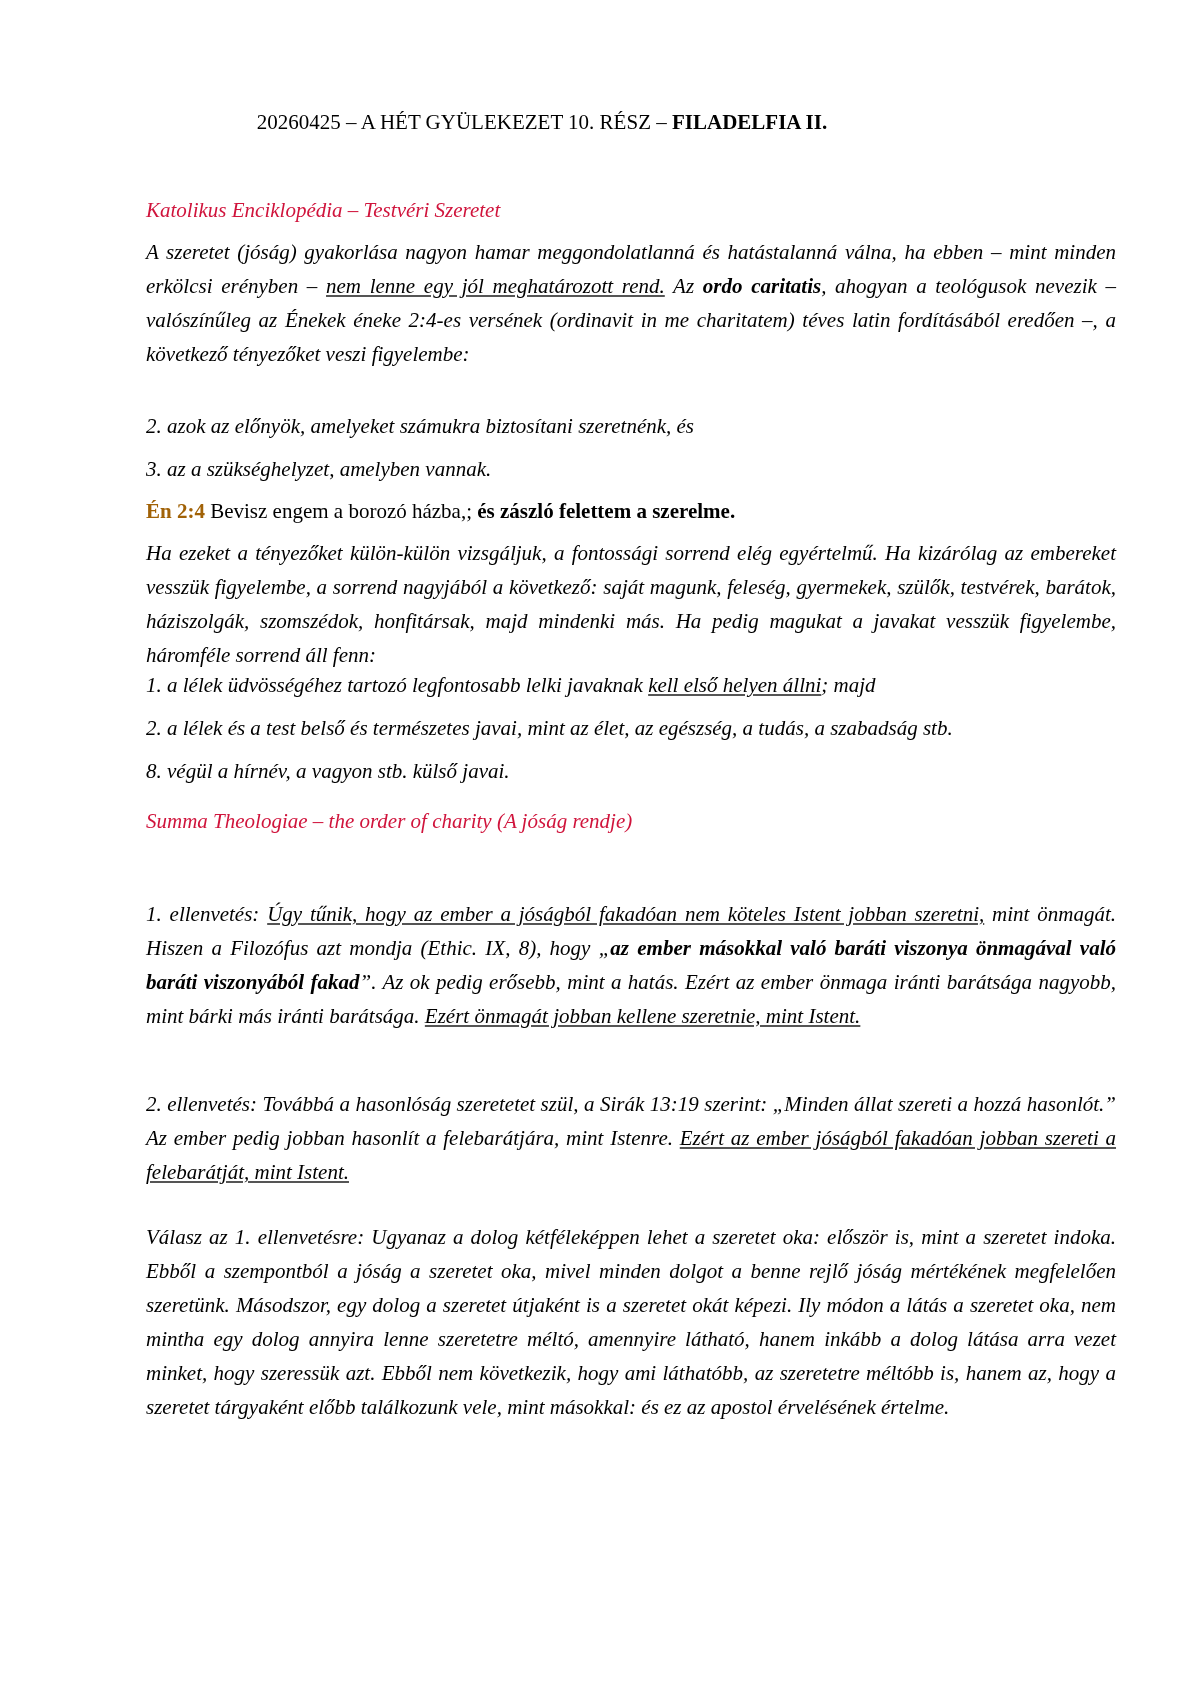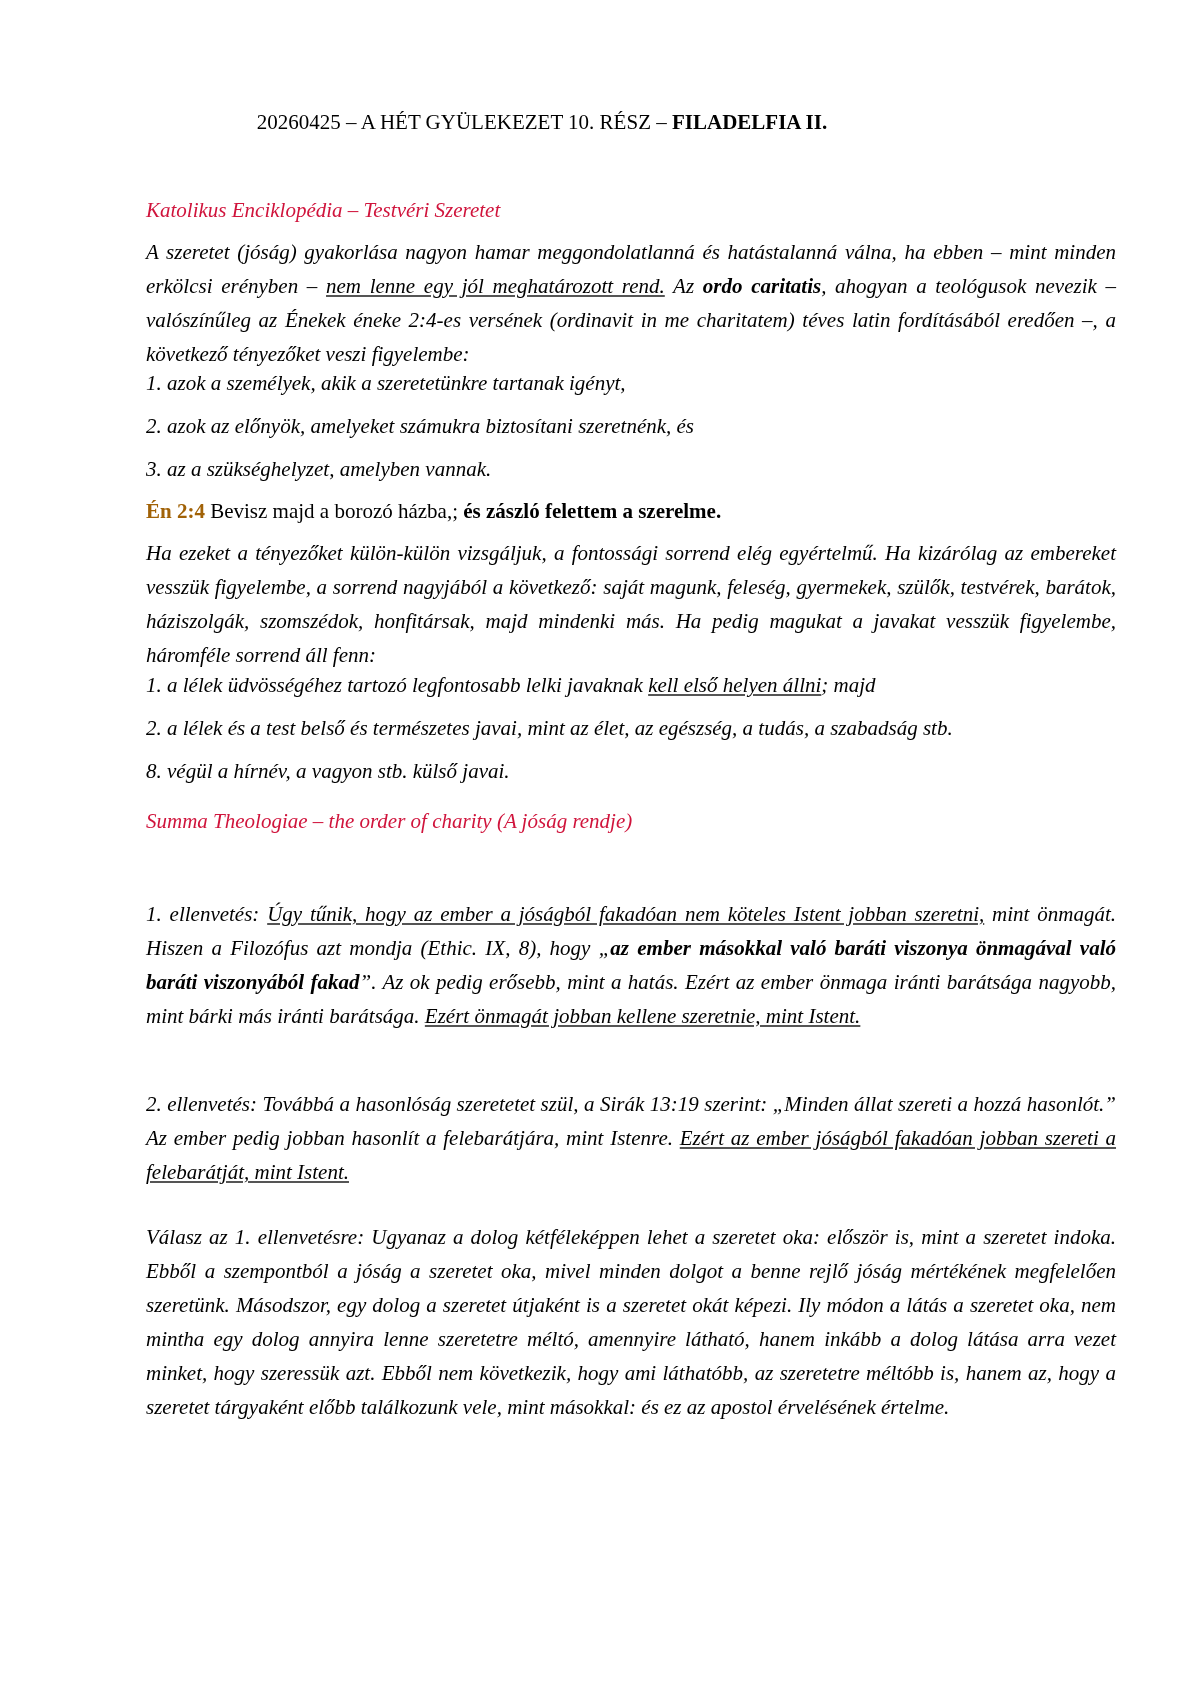--- a/index.html
+++ b/index.html
@@ -21,25 +21,24 @@
 <body>
 
 <div class="page">
 
   <div class="title"><span>20260425 – A HÉT GYÜLEKEZET 10. RÉSZ – </span><b>FILADELFIA II.</b></div>
 
   <div class="blk red" style="top:193px;">Katolikus Enciklopédia – Testvéri Szeretet</div>
 
   <div class="blk it j" style="top:235px;"><span>A szeretet (jóság) gyakorlása nagyon hamar meggondolatlanná és hatástalanná válna, ha ebben – mint minden erkölcsi erényben – </span><u>nem lenne egy jól meghatározott rend.</u><span> Az </span><span class="b">ordo caritatis</span><span>, ahogyan a teológusok nevezik – valószínűleg az Énekek éneke 2:4-es versének (ordinavit in me charitatem) téves latin fordításából eredően –, a következő tényezőket veszi figyelembe:</span></div>
 
-  <div class="blk it" style="top:366px;">1. azok a személyek, akik a szeretetünkre tartanak igényt,</div>
   <div class="blk it" style="top:409px;">2. azok az előnyök, amelyeket számukra biztosítani szeretnénk, és</div>
   <div class="blk it" style="top:452px;">3. az a szükséghelyzet, amelyben vannak.</div>
 
-  <div class="blk" style="top:494px;"><span class="green">Én 2:4</span><span> Bevisz majd a borozó házba,; </span><span class="b">és zászló felettem a szerelme.</span></div>
+  <div class="blk" style="top:494px;"><span class="green">Én 2:4</span><span> Bevisz engem a borozó házba,; </span><span class="b">és zászló felettem a szerelme.</span></div>
 
   <div class="blk it j" style="top:536px;">Ha ezeket a tényezőket külön-külön vizsgáljuk, a fontossági sorrend elég egyértelmű. Ha kizárólag az embereket vesszük figyelembe, a sorrend nagyjából a következő: saját magunk, feleség, gyermekek, szülők, testvérek, barátok, háziszolgák, szomszédok, honfitársak, majd mindenki más. Ha pedig magukat a javakat vesszük figyelembe, háromféle sorrend áll fenn:</div>
 
   <div class="blk it" style="top:668px;font-style:italic;"><span>1. a lélek üdvösségéhez tartozó legfontosabb lelki javaknak </span><u>kell első helyen állni</u><span>; majd</span></div>
   <div class="blk it" style="top:711px;">2. a lélek és a test belső és természetes javai, mint az élet, az egészség, a tudás, a szabadság stb.</div>
   <div class="blk it" style="top:754px;">8. végül a hírnév, a vagyon stb. külső javai.</div>
 
   <div class="blk red" style="top:804px;">Summa Theologiae – the order of charity (A jóság rendje)</div>
 
 

